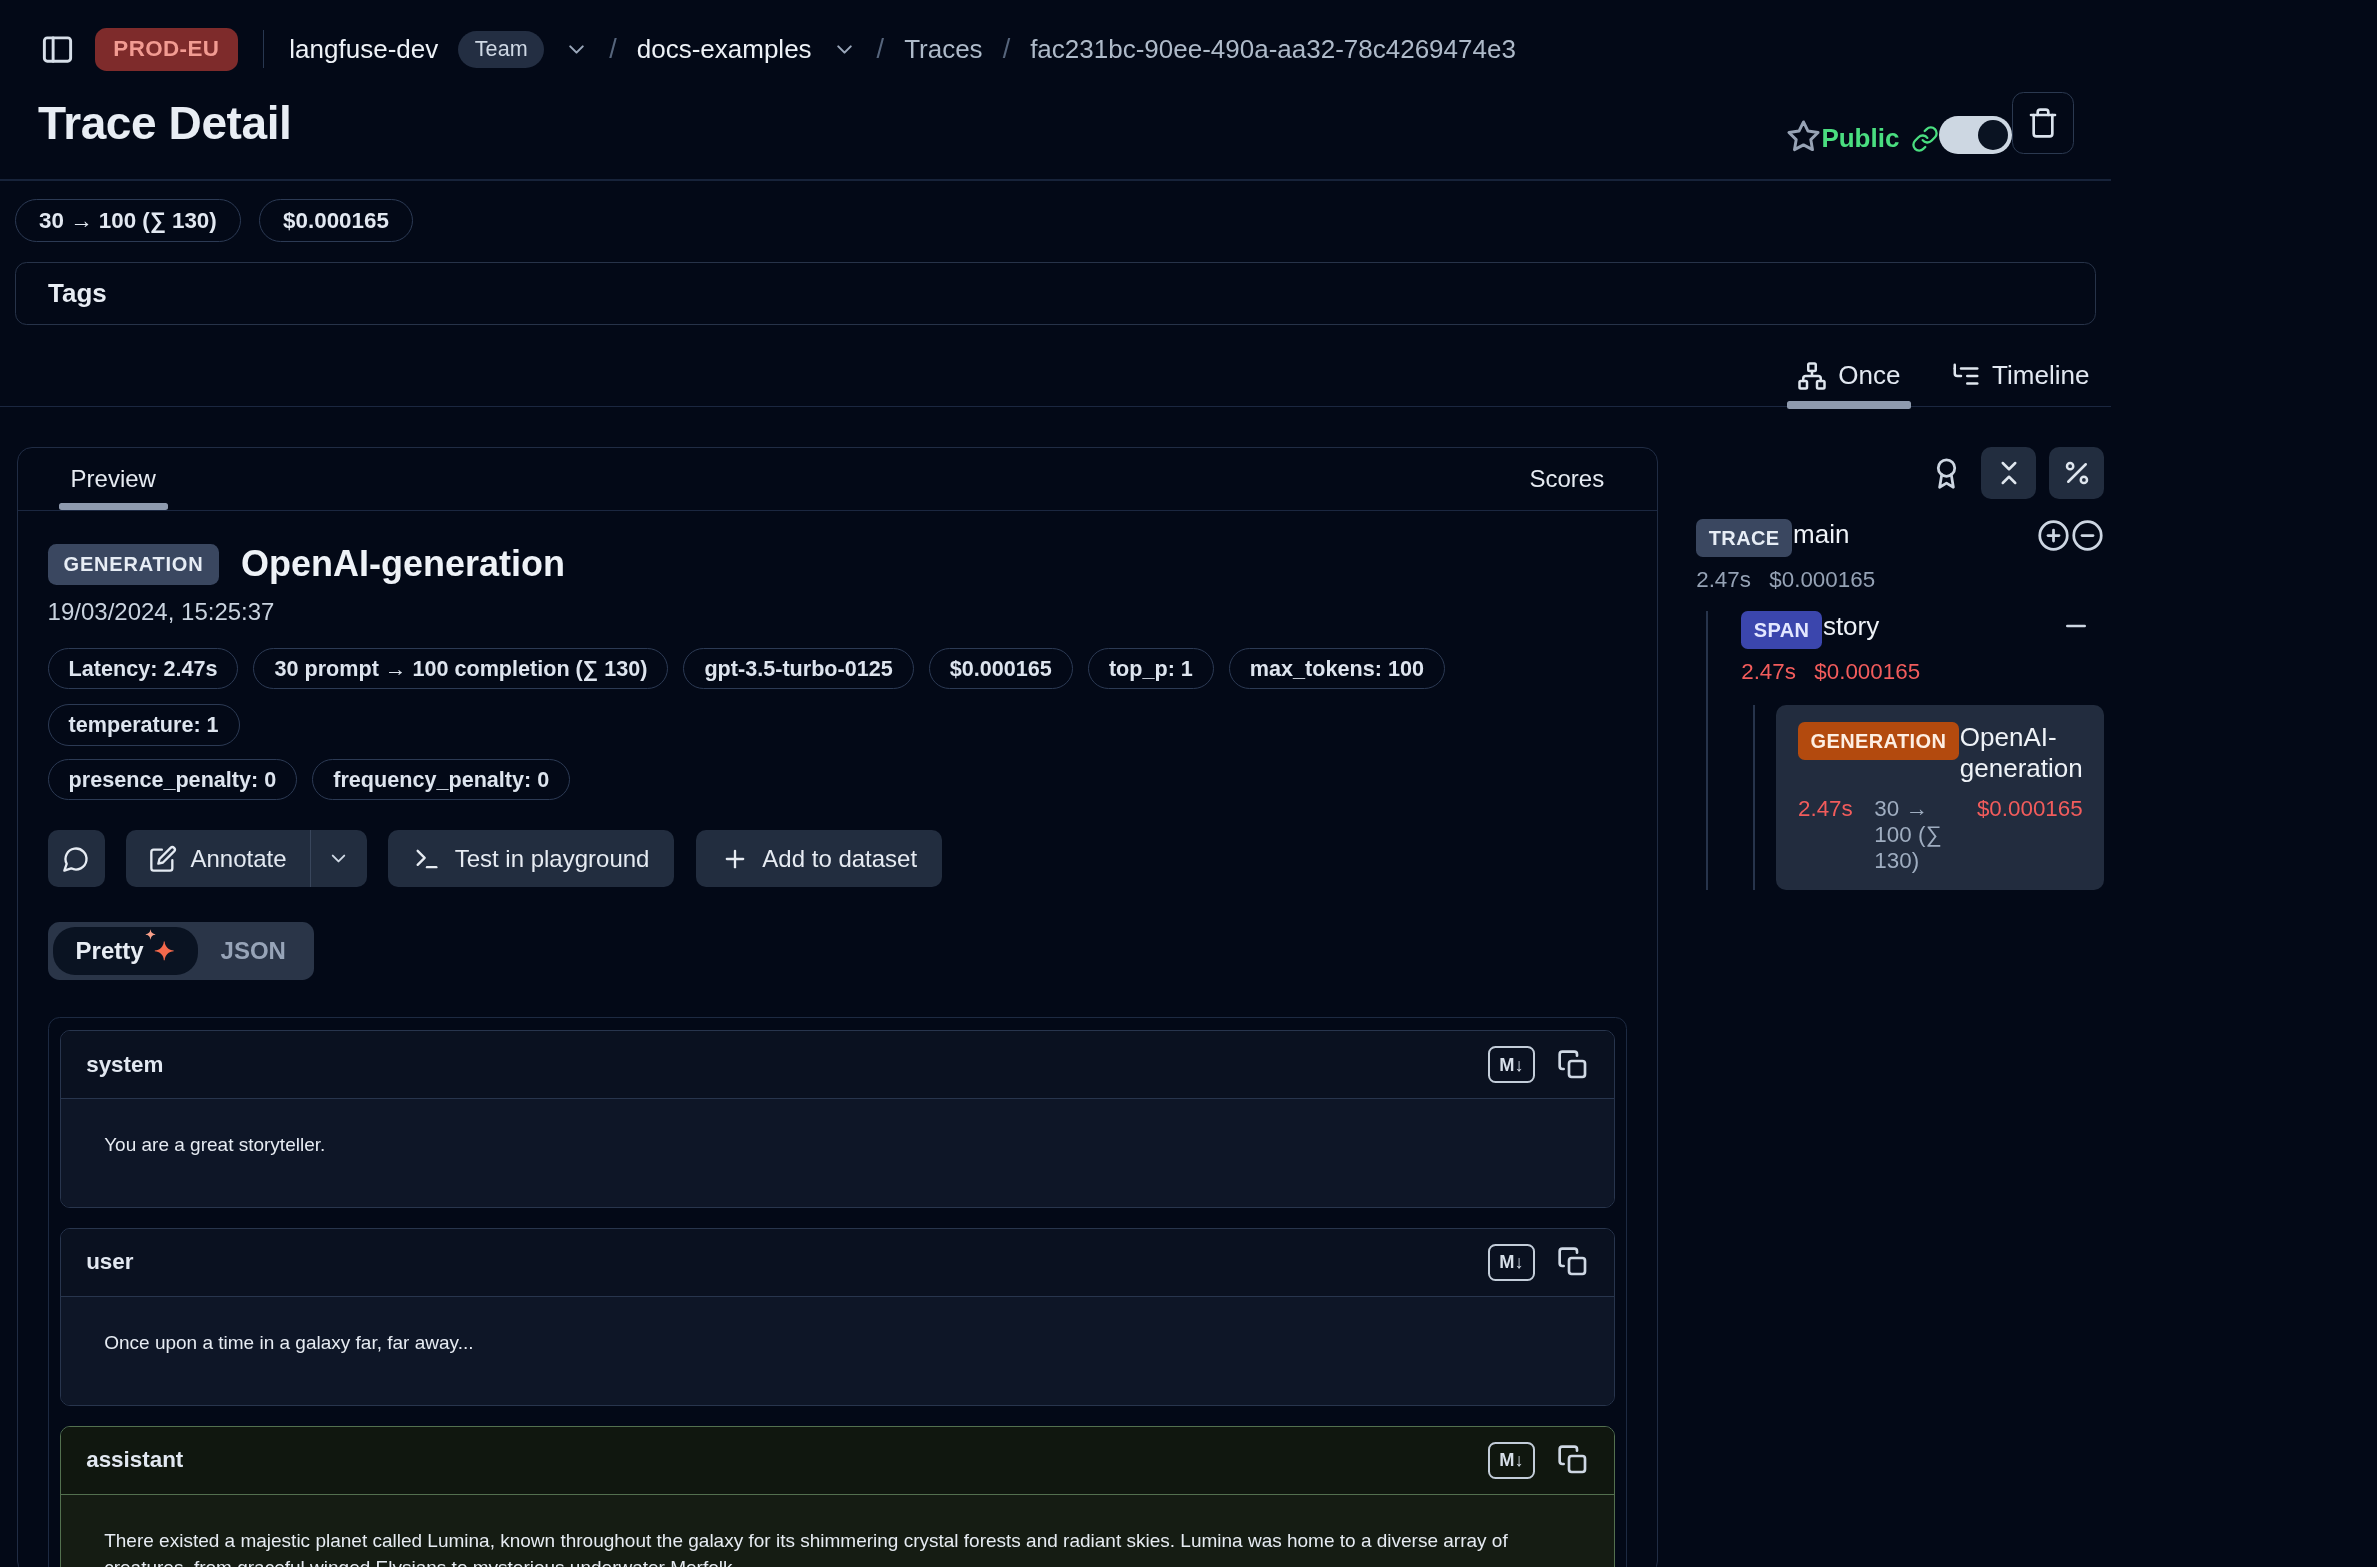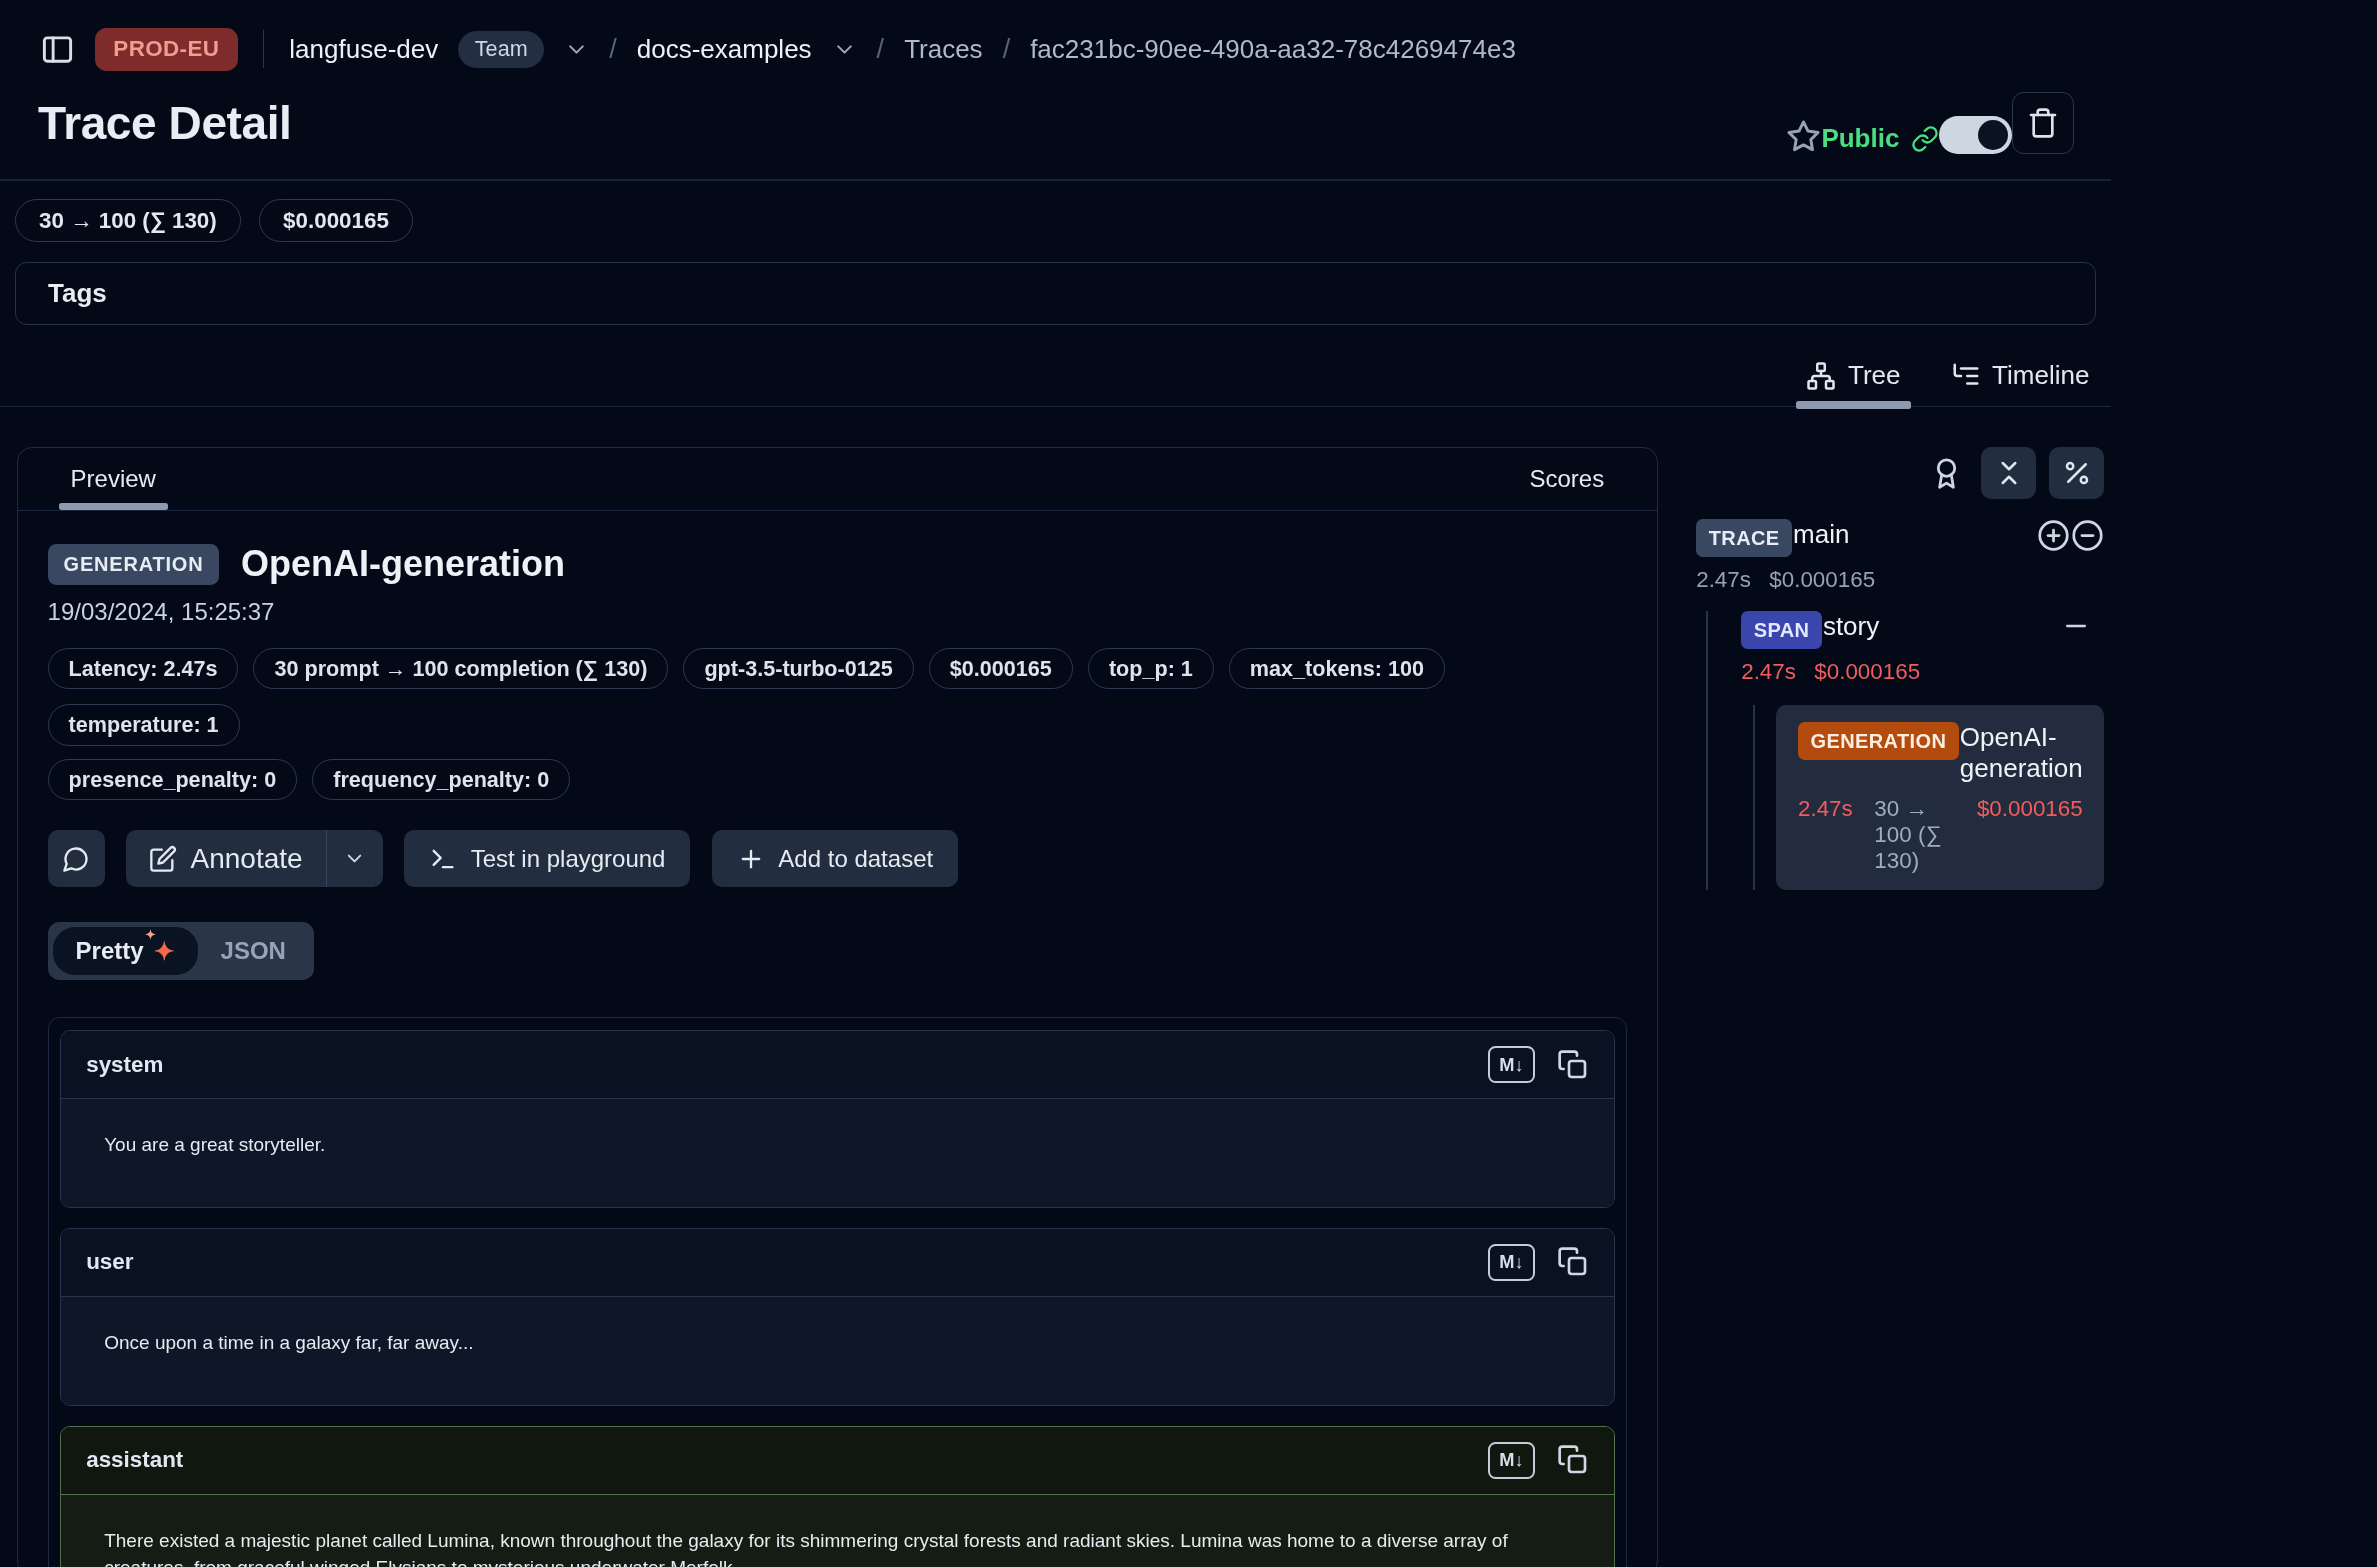--- a/index.html
+++ b/index.html
@@ -58,21 +58,21 @@
   .obs-title { font-size:36px; font-weight:700; color:#eef2f7; }
   .timestamp { margin-top:13.3px; font-size:24px; color:#c9d3df; }
   .param-row { display:flex; flex-wrap:wrap; gap:15px; margin-top:21.6px; }
   .param-row + .param-row { margin-top:13.3px; }
   .param { border:1.7px solid #2c3a54; border-radius:830px; padding:6.7px 20px; font-size:21.6px; font-weight:600; color:#dde4ee; white-space:nowrap; }
 
   .actions { display:flex; gap:21.6px; margin-top:30px; }
   .btn { display:flex; align-items:center; gap:13.3px; height:57px; background:#222d3f; border-radius:10px; color:#e6ebf2; font-size:24px; font-weight:500; padding:0 25px; }
   .btn.square { width:57px; padding:0; justify-content:center; }
   .split { display:flex; background:#222d3f; border-radius:10px; height:57px; align-items:stretch; }
-  .split .main { display:flex; align-items:center; gap:13.3px; padding:0 23px; font-size:28px; font-weight:500; }
+  .split .main { display:flex; align-items:center; gap:13.3px; padding:0 23px; font-size:24px; font-weight:500; }
   .split .caret { display:flex; align-items:center; padding:0 16.6px; border-left:1.7px solid #39465c; color:#cfd8e4; }
 
   .fmt-toggle { display:inline-flex; margin-top:35px; background:#2a3548; border-radius:11.6px; padding:5px; align-items:center; }
   .fmt-seg { font-size:24px; font-weight:600; padding:10px 23px; border-radius:8.3px; color:#97a4b8; display:flex; align-items:center; gap:10px; }
   .fmt-seg.active { background:#0a1322; color:#e8edf4;border-radius:22px; }
   .sparkle { color:#f4694c; font-size:25px; line-height:1; position:relative; }
   .sparkle .mini { position:absolute; top:-10px; left:-8.3px; font-size:12.5px; color:#f9a08a; }
 
   
   .msgs { margin-top:37px; border:1.7px solid #1d2a42; border-radius:11.6px; padding:11.6px; display:flex; flex-direction:column; gap:20px; }
@@ -184,21 +184,21 @@
 
   <div class="tabs-row">
     <div class="vtab active">
       <svg class="icon" width="30" height="30" viewBox="0 0 24 24">
           <rect x="9" y="2" width="6" height="6" rx="1"></rect>
           <rect x="2" y="16" width="6" height="6" rx="1"></rect>
           <rect x="16" y="16" width="6" height="6" rx="1"></rect>
           <path d="M12 8v3"></path>
           <path d="M5 16v-2a2 2 0 0 1 2-2h10a2 2 0 0 1 2 2v2"></path>
         </svg>
-      <span>Tree</span>
+      <span>Once</span>
     </div>
     <div class="vtab">
       <svg class="icon" width="30" height="30" viewBox="0 0 24 24">
           <path d="M21 6H8"></path>
           <path d="M21 12h-8"></path>
           <path d="M21 18h-8"></path>
           <path d="M3 6v4c0 1.1.9 2 2 2h3"></path>
           <path d="M3 6V3"></path>
         </svg>
       <span>Timeline</span>

